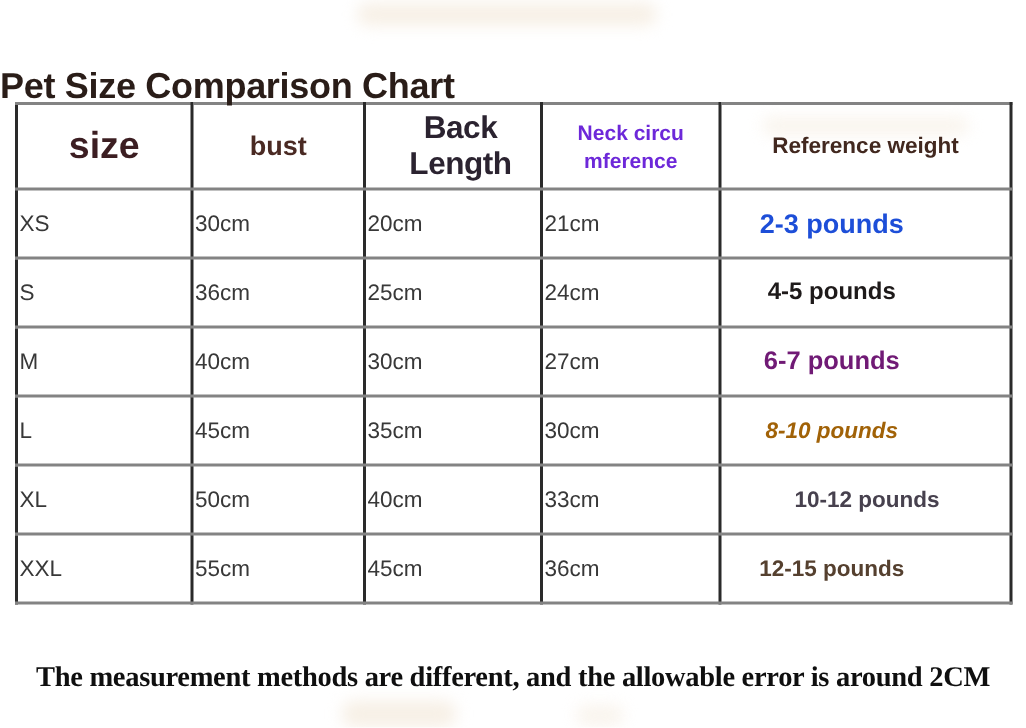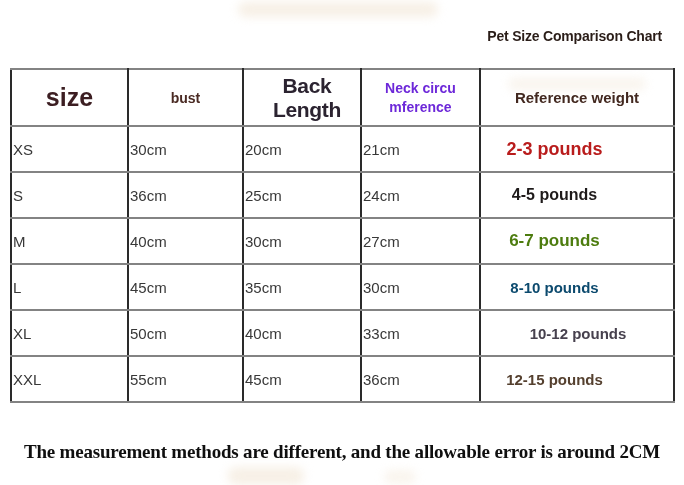--- a/index.html
+++ b/index.html
@@ -17,23 +17,23 @@
     border-radius: 8px;
     z-index: 0;
   }
   #smudge-top    { left: 238px; top: 2px;   width: 200px; height: 15px; }
   #smudge-header { left: 508px; top: 78px;  width: 138px; height: 12px; opacity: .7; }
   #smudge-bot-1  { left: 228px; top: 467px; width: 76px;  height: 18px; }
   #smudge-bot-2  { left: 384px; top: 470px; width: 32px;  height: 14px; opacity: .7; }
 
   .page-title {
     position: absolute;
-    left: 0; top: 28px; width: 662px;
-    text-align: right;
-    font-size: 14px;
+    left: 0; top: 44px; width: 662px;
+    text-align: left;
+    font-size: 24px;
     font-weight: 700;
     letter-spacing: -0.2px;
     color: #2a1d18;
     z-index: 2;
   }
 
   table.size-chart {
     position: absolute;
     left: 10px; top: 68px;
     width: 663px;
@@ -54,21 +54,21 @@
     
     border-color: #838383 #2a2a2a;
     vertical-align: middle;
     background: transparent;
   }
   thead tr { height: 57px; }
   tbody tr { height: 46px; }
 
   th { text-align: center; font-weight: 700; padding: 0 6px; }
   .h-size   { font-size: 25px; }
-  .h-bust   { font-size: 14px; margin-top: 24px; }
+  .h-bust   { font-size: 18px; margin-top: 24px; }
   .h-back   { font-size: 21px; letter-spacing: -0.3px; padding-left: 16px; }
   .h-neck   { font-size: 14px; line-height: 1.35; padding: 0 12px; }
   .h-weight { font-size: 15px; }
 
   td.c-size, td.c-val {
     font-size: 15px;
     color: #383838;
     text-align: left;
     padding-left: 1px;
   }
@@ -122,42 +122,42 @@
       <th class="h-neck" style="color: #6d28d9;">Neck circu mference</th>
       <th class="h-weight" style="color: rgb(66, 40, 31);">Reference weight</th>
     </tr>
   </thead>
   <tbody>
     <tr>
       <td class="c-size">XS</td>
       <td class="c-val">30cm</td>
       <td class="c-val">20cm</td>
       <td class="c-val">21cm</td>
-      <td class="c-weight w0" style="color: #b91c1c;">2-3 pounds</td>
+      <td class="c-weight w0" style="color: #1d4ed8;">2-3 pounds</td>
     </tr>
     <tr>
       <td class="c-size">S</td>
       <td class="c-val">36cm</td>
       <td class="c-val">25cm</td>
       <td class="c-val">24cm</td>
       <td class="c-weight w1" style="color: rgb(30, 26, 26); margin-left: 40px;">4-5 pounds</td>
     </tr>
     <tr>
       <td class="c-size">M</td>
       <td class="c-val">40cm</td>
       <td class="c-val">30cm</td>
       <td class="c-val">27cm</td>
-      <td class="c-weight w2" style="color: #4d7c0f;">6-7 pounds</td>
+      <td class="c-weight w2" style="color: #701a75;">6-7 pounds</td>
     </tr>
     <tr>
       <td class="c-size">L</td>
       <td class="c-val">45cm</td>
       <td class="c-val">35cm</td>
       <td class="c-val">30cm</td>
-      <td class="c-weight w3" style="color: #0c4a6e;">8-10 pounds</td>
+      <td class="c-weight w3" style="color: #a16207; font-style: italic;">8-10 pounds</td>
     </tr>
     <tr>
       <td class="c-size">XL</td>
       <td class="c-val">50cm</td>
       <td class="c-val">40cm</td>
       <td class="c-val">33cm</td>
       <td class="c-weight w4" style="color: rgb(71, 65, 78); padding-left: 48px;">10-12 pounds</td>
     </tr>
     <tr>
       <td class="c-size">XXL</td>

